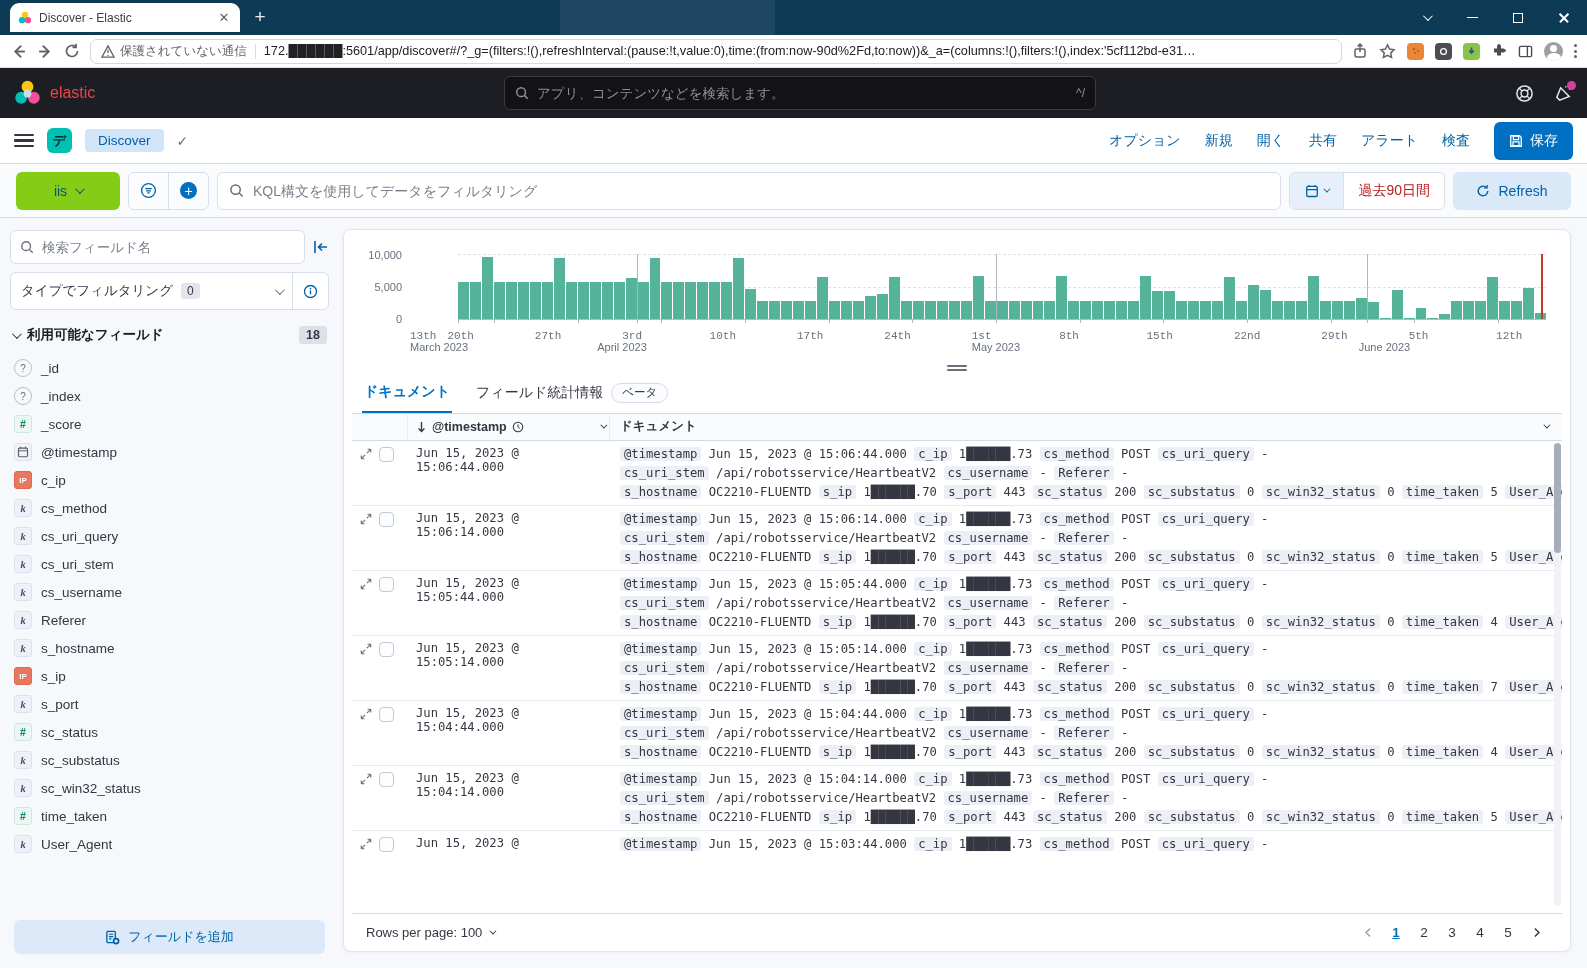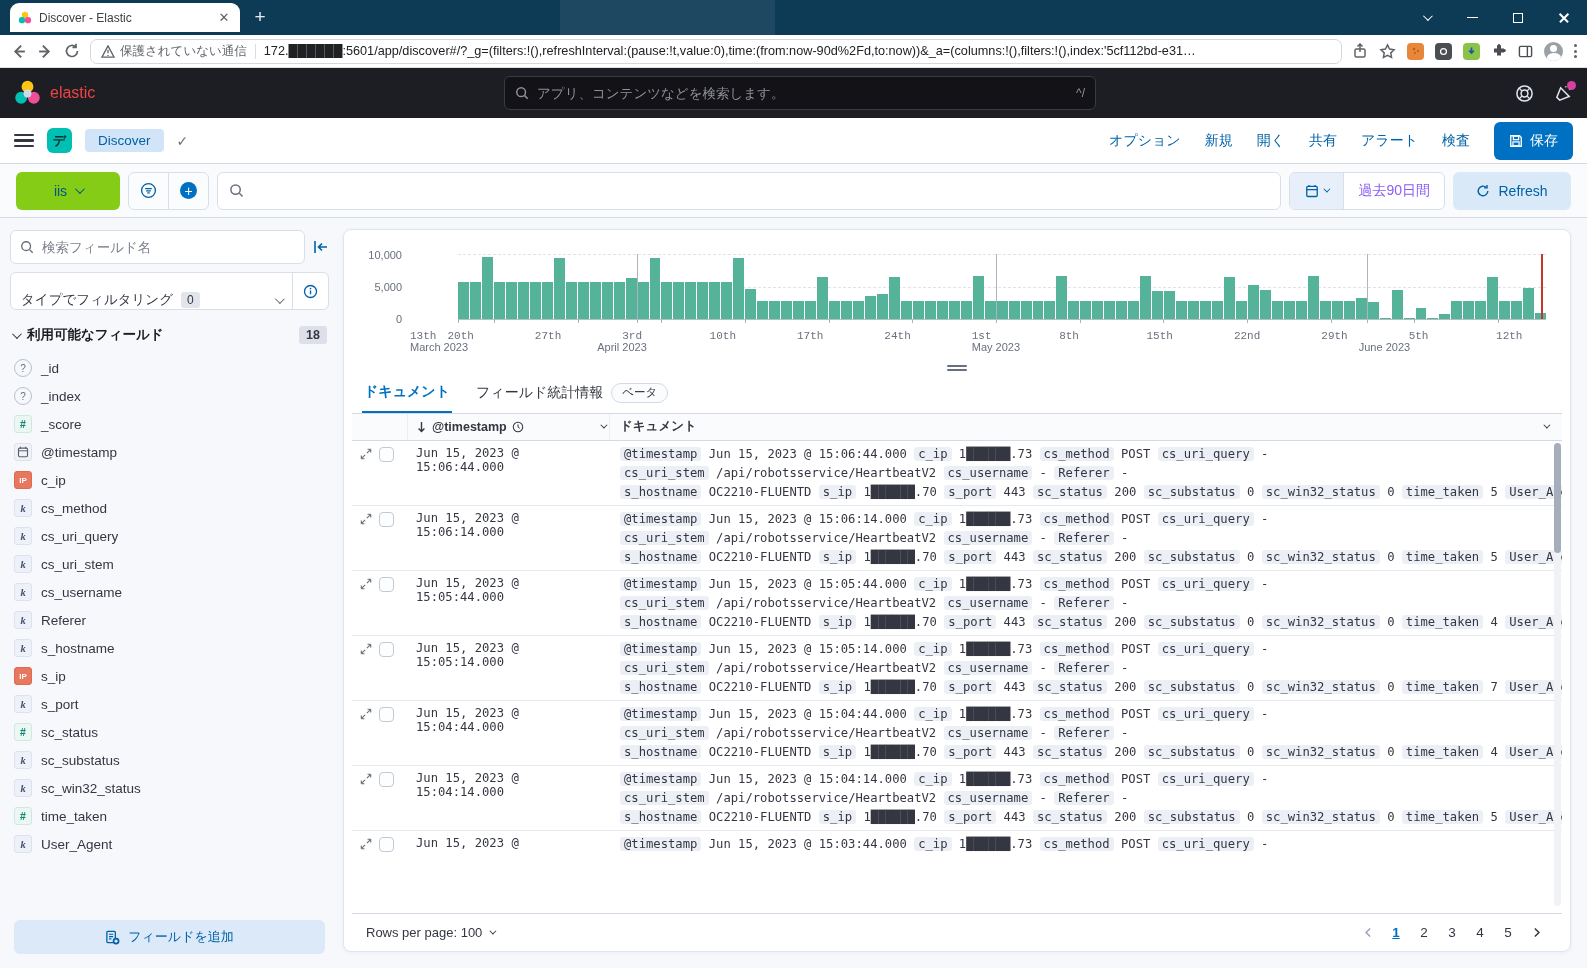--- a/index.html
+++ b/index.html
@@ -61,32 +61,32 @@
   .dv-btn { width:104px; height:38px; background:#84cc16; border-radius:6px; color:#00538C; font-size:14px; font-weight:500; display:flex; align-items:center; justify-content:center; gap:8px; }
   .fgroup { height:38px; display:flex; align-items:center; background:#FBFCFD; border:1px solid #D9DFEA; border-radius:6px; overflow:hidden; }
   .fseg { width:39px; height:100%; display:flex; align-items:center; justify-content:center; }
   .fdiv { width:1px; height:100%; background:#D9DFEA; }
   .plus-circle { width:17px; height:17px; border-radius:50%; background:#0071C2; color:#fff; display:flex; align-items:center; justify-content:center; font-size:14px; line-height:1; }
   .kql { flex:1; height:38px; background:#fff; border:1px solid #D9DFEA; border-radius:6px; display:flex; align-items:center; padding:0 11px; gap:9px; color:#69707D; }
   .kql input { flex:1; border:0; outline:0; font-size:14px; font-family:inherit; color:#343741; background:transparent; }
   .kql input::placeholder { color:#7A808C; }
   .dpick { height:38px; display:flex; align-items:center; background:#fff; border:1px solid #D9DFEA; border-radius:6px; overflow:hidden; }
   .dseg1 { width:54px; height:100%; background:#E7F0FA; color:#0061A6; display:flex; align-items:center; justify-content:center; gap:4px; border-right:1px solid #D9DFEA; }
-  .dseg2 { padding:0 14px; font-size:14px; color:#8b5cf6; white-space:nowrap; }
+  .dseg2 { padding:0 14px; font-size:14px; color:#b91c1c; white-space:nowrap; }
   .refresh-btn { height:38px; width:118px; background:#D9E9F8; border-radius:6px; color:#0061A6; font-size:14px; display:flex; align-items:center; justify-content:center; gap:8px; }
 
   
   .content { display:flex; height:750px; background:#F6F8FC; }
   .sidebar { width:335px; padding:12px 6px 12px 10px; display:flex; flex-direction:column; }
   .sb-top { display:flex; align-items:center; gap:8px; }
   .sb-search { flex:1; height:34px; background:#fff; border:1px solid #D9DFEA; border-radius:6px; display:flex; align-items:center; padding:0 9px; gap:8px; color:#69707D; }
   .sb-search input { flex:1; border:0; outline:0; font-size:13.5px; font-family:inherit; background:transparent; color:#343741; min-width:0; }
   .sb-search input::placeholder { color:#7A808C; }
   .collapse-ic { color:#0061A6; }
-  .typef { margin-top:8px; height:38px; display:flex; align-items:flex-end; background:#fff; border:1px solid #D9DFEA; border-radius:6px; overflow:hidden; }
+  .typef { margin-top:8px; height:38px; display:flex; align-items:center; background:#fff; border:1px solid #D9DFEA; border-radius:6px; overflow:hidden; }
   .typef .t1 { flex:1; display:flex; align-items:center; gap:8px; padding:0 10px; font-size:13.5px; color:#343741; }
   .tbadge { background:#E2E5EC; border-radius:3px; font-size:12px; padding:1px 6px; color:#343741; }
   .typef .tchev { margin-left:auto; color:#69707D; }
   .typef .t2 { width:36px; align-self:stretch; border-left:1px solid #D9DFEA; display:flex; align-items:center; justify-content:center; color:#0061A6; }
   .avail { display:flex; align-items:center; gap:8px; margin:16px 2px 6px; }
   .avail .lbl { font-size:13.5px; font-weight:700; color:#1A1C21; flex:1; }
   .cbadge { background:#DDE0E8; border-radius:3px; font-size:12.5px; font-weight:700; padding:2px 7px; color:#343741; }
   .field-list { flex:1; overflow:hidden; margin-top:4px; }
   .field-item { display:flex; align-items:center; gap:9px; padding:5px 4px; font-size:13.5px; color:#343741; border-radius:4px; }
   .ficon { width:18px; height:18px; display:inline-flex; align-items:center; justify-content:center; border-radius:3px; font-size:10.5px; flex:none; }
@@ -360,20 +360,21 @@
           <span class="plus-circle">+</span>
         </span>
     </div>
     <div class="kql">
       <span>
           <svg width="15" height="15" viewBox="0 0 16 16">
             <circle cx="7" cy="7" r="5" fill="none" stroke="#69707D" stroke-width="1.6"></circle>
             <path d="M11 11l3.5 3.5" stroke="#69707D" stroke-width="1.6"></path>
           </svg>
         </span>
+      <input placeholder="KQL構文を使用してデータをフィルタリング" style="">
     </div>
     <div class="dpick">
       <span class="dseg1">
         <svg width="14" height="14" viewBox="0 0 16 16">
             <path d="M4.5 1v2.5M11.5 1v2.5" stroke="#0061A6" stroke-width="1.5"></path>
             <rect x="2" y="2.8" width="12" height="11.5" rx="1.5" fill="none" stroke="#0061A6" stroke-width="1.5"></rect>
             <path d="M2 6.4h12" stroke="#0061A6" stroke-width="1.3"></path>
           </svg>
         <span class="chev" style="width:5px;height:5px;color:#0061A6"></span>
       </span>

